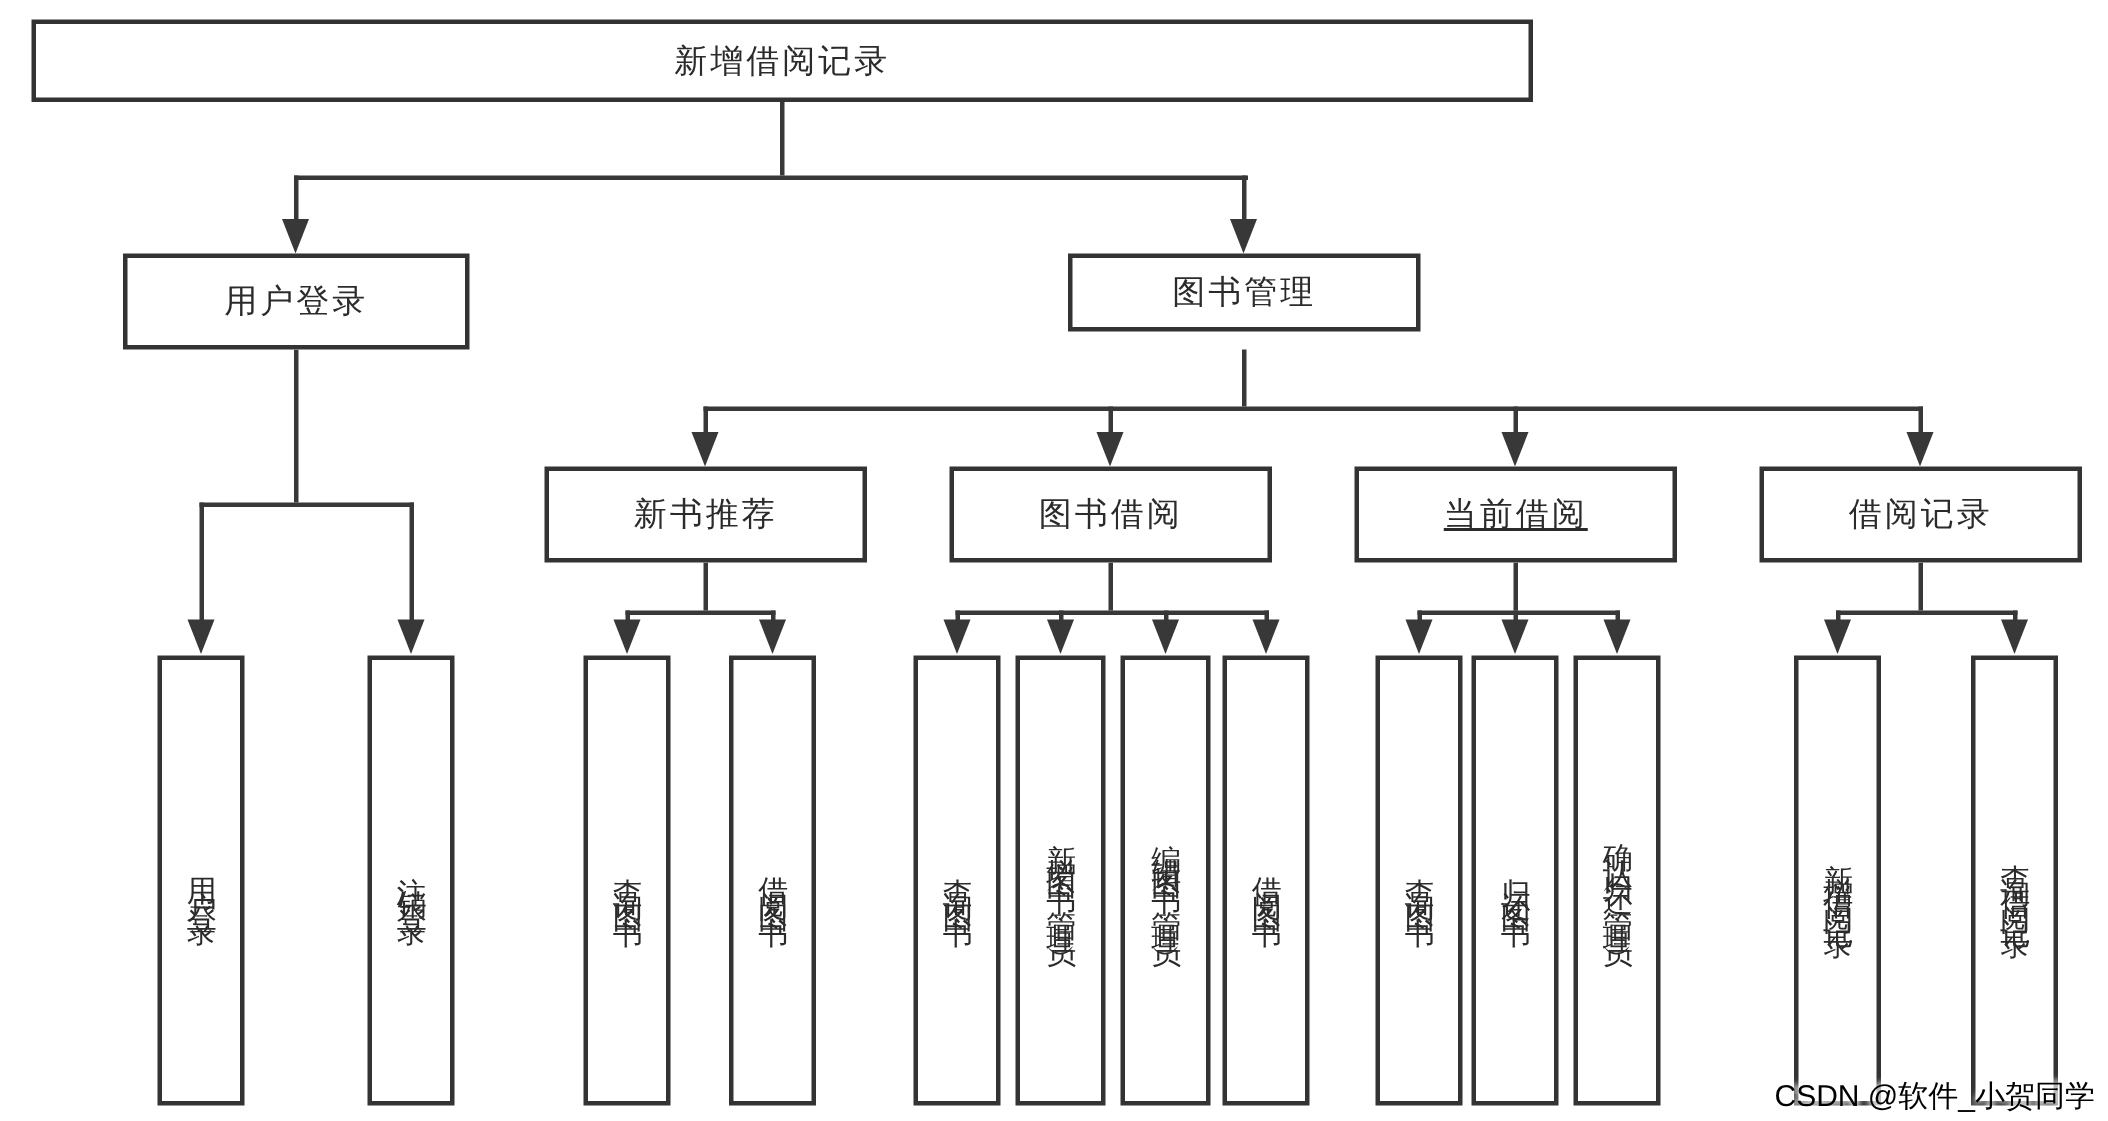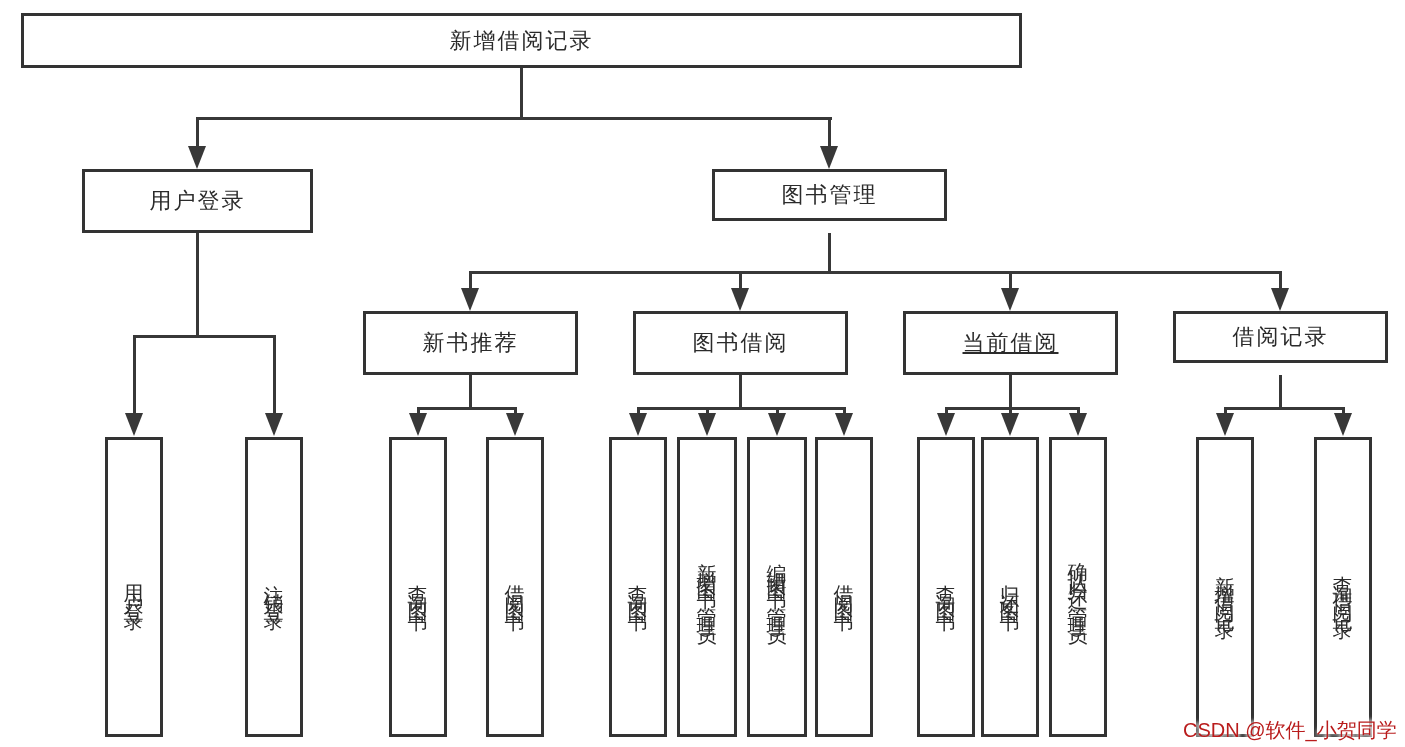--- a/index.html
+++ b/index.html
@@ -60,21 +60,21 @@
     width: 0; height: 0;
     border-left: 9px solid transparent;
     border-right: 9px solid transparent;
     border-top: 23px solid #383838;
   }
   .wm {
     position: absolute;
     left: 1183px;
     top: 717px;
     font-size: 20px;
-    color: #b91c1c;
+    color: #000000;
     white-space: nowrap;
     z-index: 5;
     text-shadow: 0 0 4px #ffffff, 0 0 4px #ffffff, 0 0 6px #ffffff;
   }
 </style>
 </head>
 <body>
 
 <div id="canvas">
 
@@ -139,21 +139,21 @@
   <div class="arr" style="left:1334px;top:413px;"></div>
 
   <div class="bx" style="left:21px;top:13px;width:1001px;height:55px;">新增借阅记录</div>
 
   <div class="bx" style="left:82px;top:169px;width:231px;height:64px;">用户登录</div>
   <div class="bx" style="left:712px;top:169px;width:235px;height:52px;">图书管理</div>
 
   <div class="bx" style="left:363px;top:311px;width:215px;height:64px;">新书推荐</div>
   <div class="bx" style="left:633px;top:311px;width:215px;height:64px;">图书借阅</div>
   <div class="bx" style="left:903px;top:311px;width:215px;height:64px;text-decoration:underline;">当前借阅</div>
-  <div class="bx" style="left:1173px;top:311px;width:215px;height:52px;">借阅记录</div>
+  <div class="bx" style="left:1173px;top:311px;width:215px;height:64px;">借阅记录</div>
 
   <div class="bxv" style="left:105px;">
     <span class="vt">用户登录</span>
   </div>
   <div class="bxv" style="left:245px;">
     <span class="vt">注销登录</span>
   </div>
 
   <div class="bxv" style="left:389px;">
     <span class="vt">查询图书</span>

